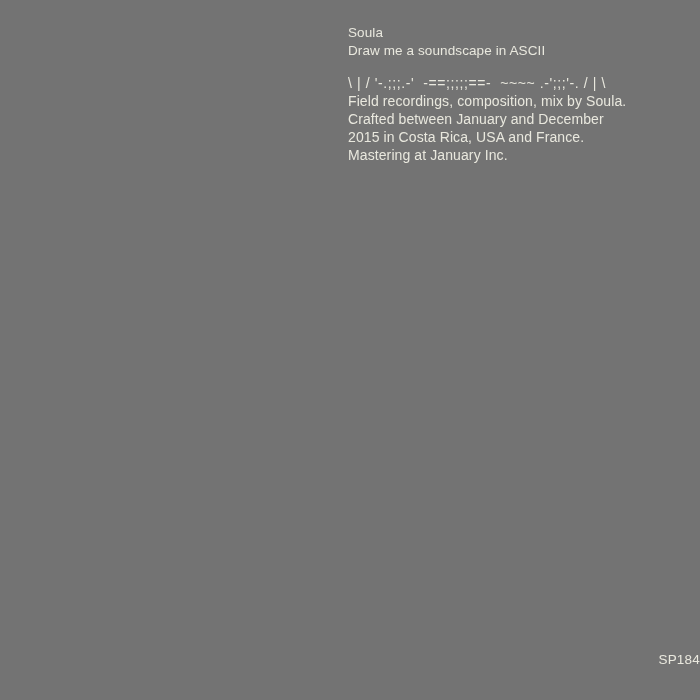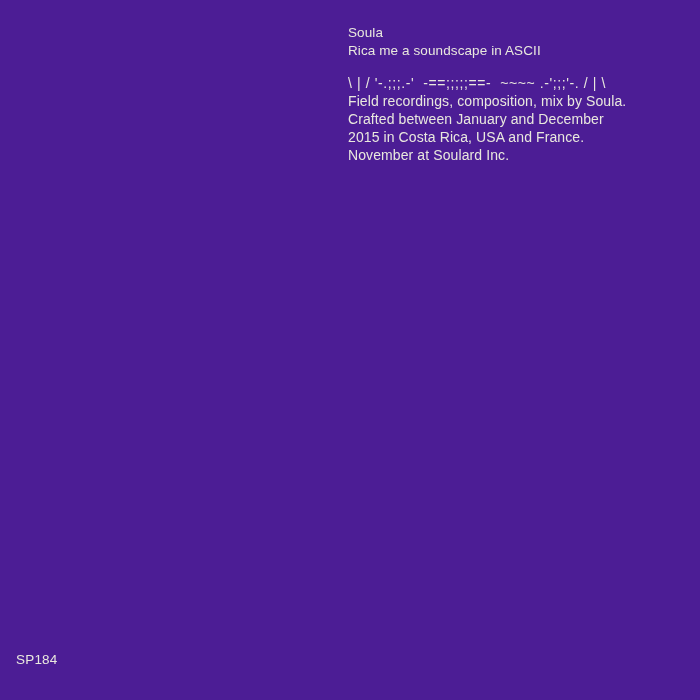--- a/index.html
+++ b/index.html
@@ -9,21 +9,21 @@
   body {
     width: 700px;
     height: 700px;
     overflow: hidden;
     font-family: "Liberation Sans", sans-serif;
   }
   #album-cover {
     position: relative;
     width: 700px;
     height: 700px;
-    background: #4c1d95;
+    background: #737373;
     box-sizing: border-box;
   }
   .text-block {
     position: absolute;
     left: 348px;
     top: 24px;
     width: 320px;
     color: #e7e6dd;
   }
   .artist,
@@ -46,43 +46,43 @@
     font-size: 14px;
     line-height: 18px;
     letter-spacing: 0.1px;
     color: #e9e8de;
   }
   .credits div {
     white-space: nowrap;
   }
   .catalog-number {
     position: absolute;
-    left: 16px;
+    left: 8px;
     right: 0;
     top: 652px;
-    text-align: left;
+    text-align: right;
     font-size: 13.5px;
     letter-spacing: 0.2px;
     color: #e9e8de;
   }
 </style>
 </head>
 <body>
 
 <div id="album-cover">
 
   <div class="text-block">
     <div class="artist">Soula</div>
-    <div class="album-title">Rica me a soundscape in ASCII</div>
+    <div class="album-title">Draw me a soundscape in ASCII</div>
 
     <div class="ascii-art">\ | / '-.;;;.-'  -==;;;;;==-  ~~~~ .-';;;'-. / | \</div>
 
     <div class="credits">
       <div>Field recordings, composition, mix by Soula.</div>
       <div>Crafted between January and December</div>
       <div>2015 in Costa Rica, USA and France.</div>
-      <div>November at Soulard Inc.</div>
+      <div>Mastering at January Inc.</div>
     </div>
   </div>
 
   <div class="catalog-number">SP184</div>
 
 </div>
 
 </body></html>

